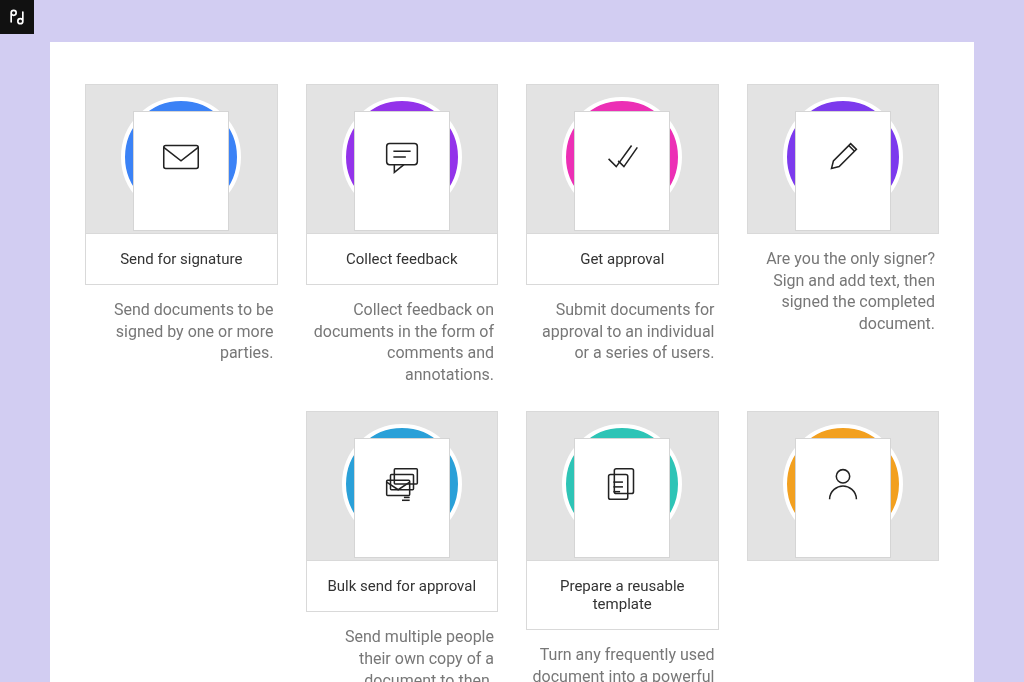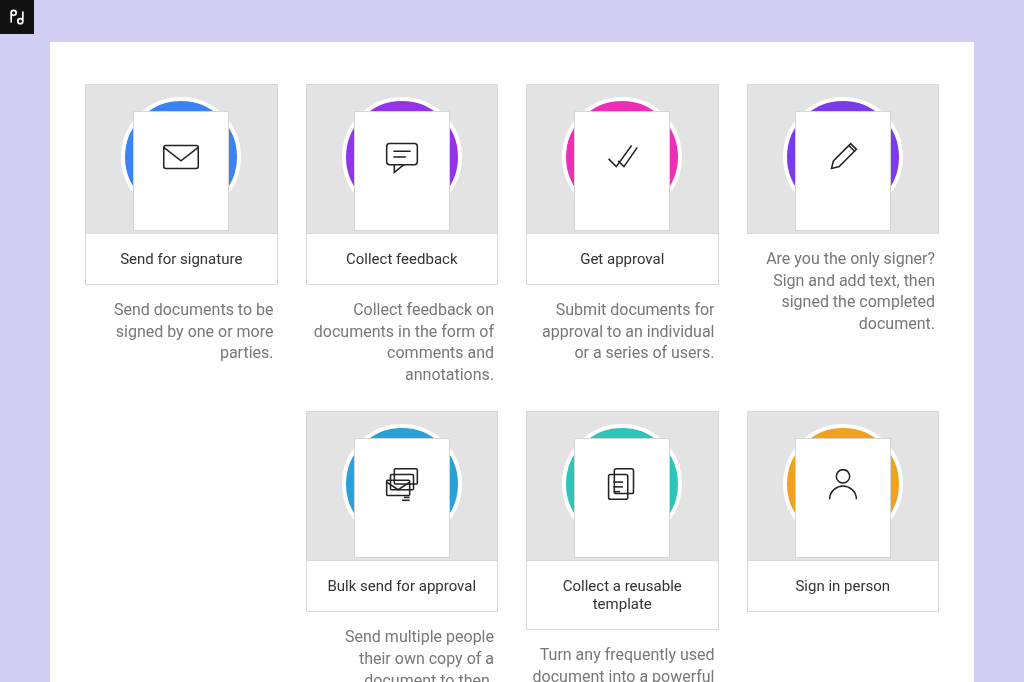--- a/index.html
+++ b/index.html
@@ -235,36 +235,35 @@
               <svg viewBox="0 0 48 48">
                 <rect x="16" y="8" width="20" height="26" rx="2"></rect>
                 <rect x="10" y="14" width="20" height="26" rx="2"></rect>
                 <line x1="15" y1="22" x2="25" y2="22"></line>
                 <line x1="15" y1="27" x2="25" y2="27"></line>
                 <line x1="15" y1="32" x2="22" y2="32"></line>
               </svg>
             </span>
           </div>
         </div>
-        <div class="tile-label">Collect a reusable template</div>
+        <div class="tile-label">Prepare a reusable template</div>
       </div>
       <div class="desc">Turn any frequently used document into a powerful template that you can reuse, distribute, or embed in your website.</div>
     </div>
 
     <div class="card">
       <div class="tile">
         <div class="tile-top">
           <div class="circle" data-accent="orange"></div>
           <div class="doc">
             <span>
               <svg viewBox="0 0 48 48">
                   <circle cx="24" cy="16" r="7"></circle>
                   <path d="M10 40 c0 -9 8 -14 14 -14 s14 5 14 14"></path>
                 </svg>
             </span>
           </div>
         </div>
-        <div class="tile-label">Sign in person</div>
       </div>
     </div>
 
   </div>
 </div>
 
 </body></html>

